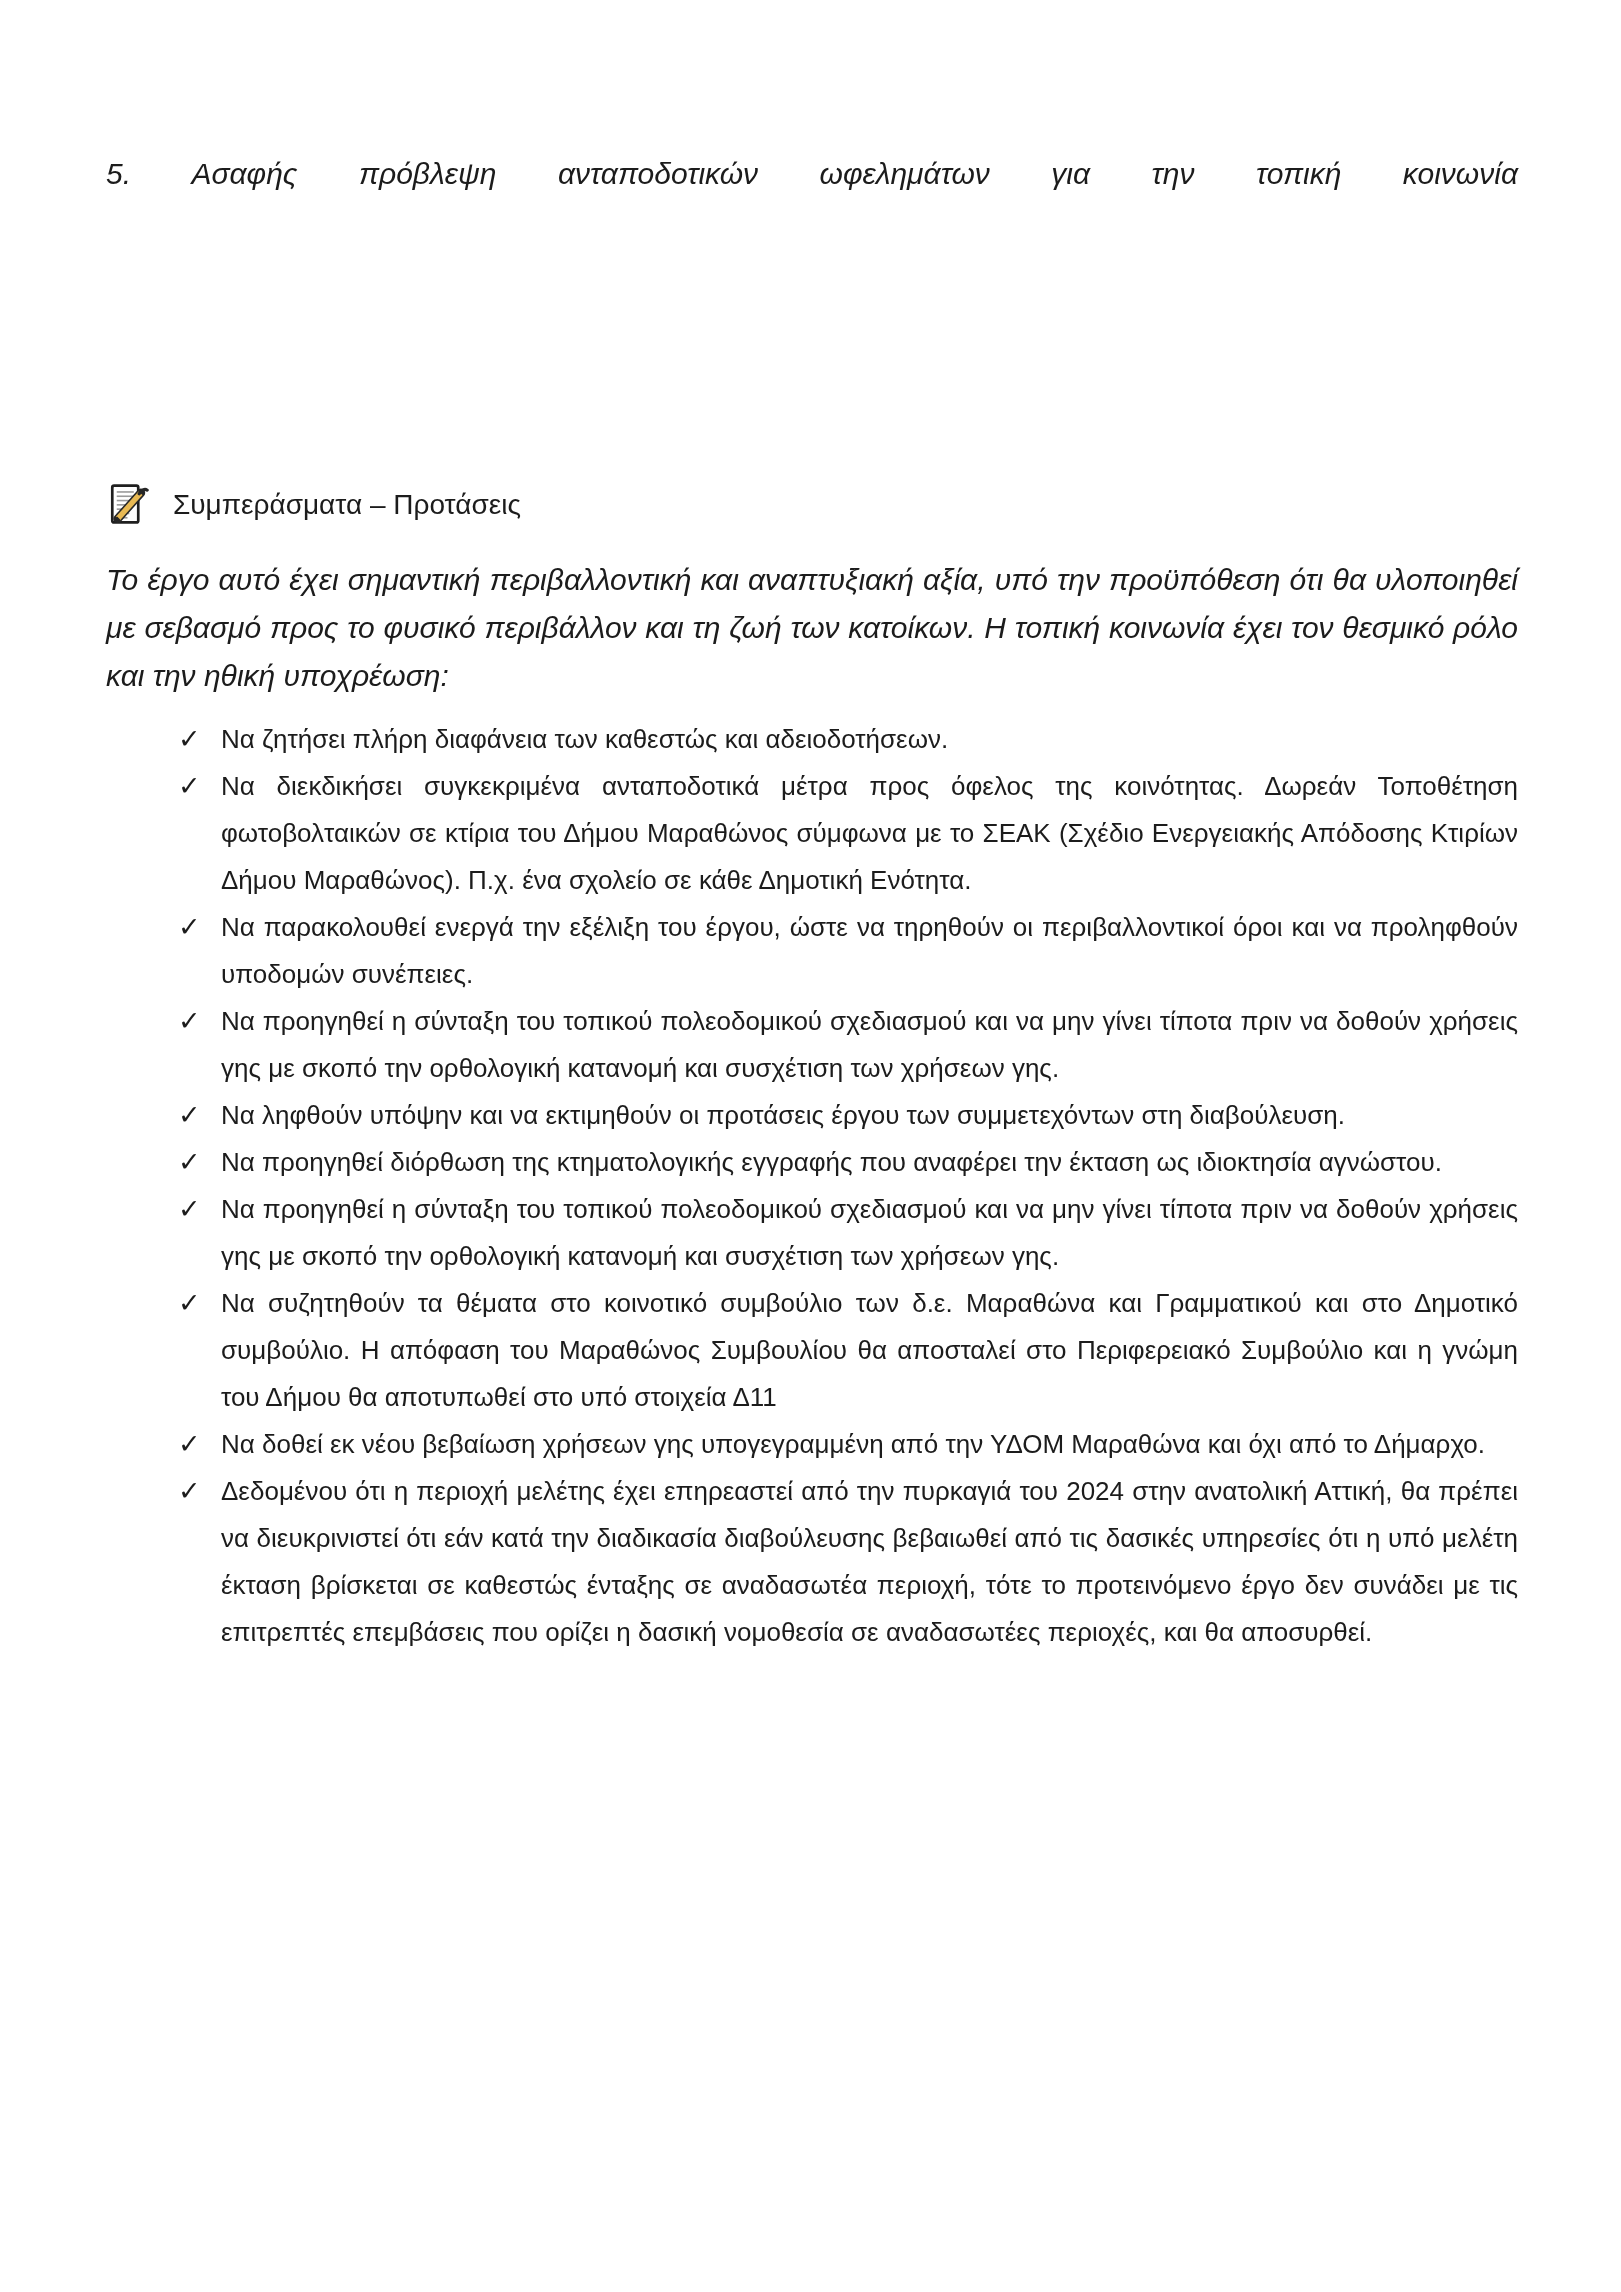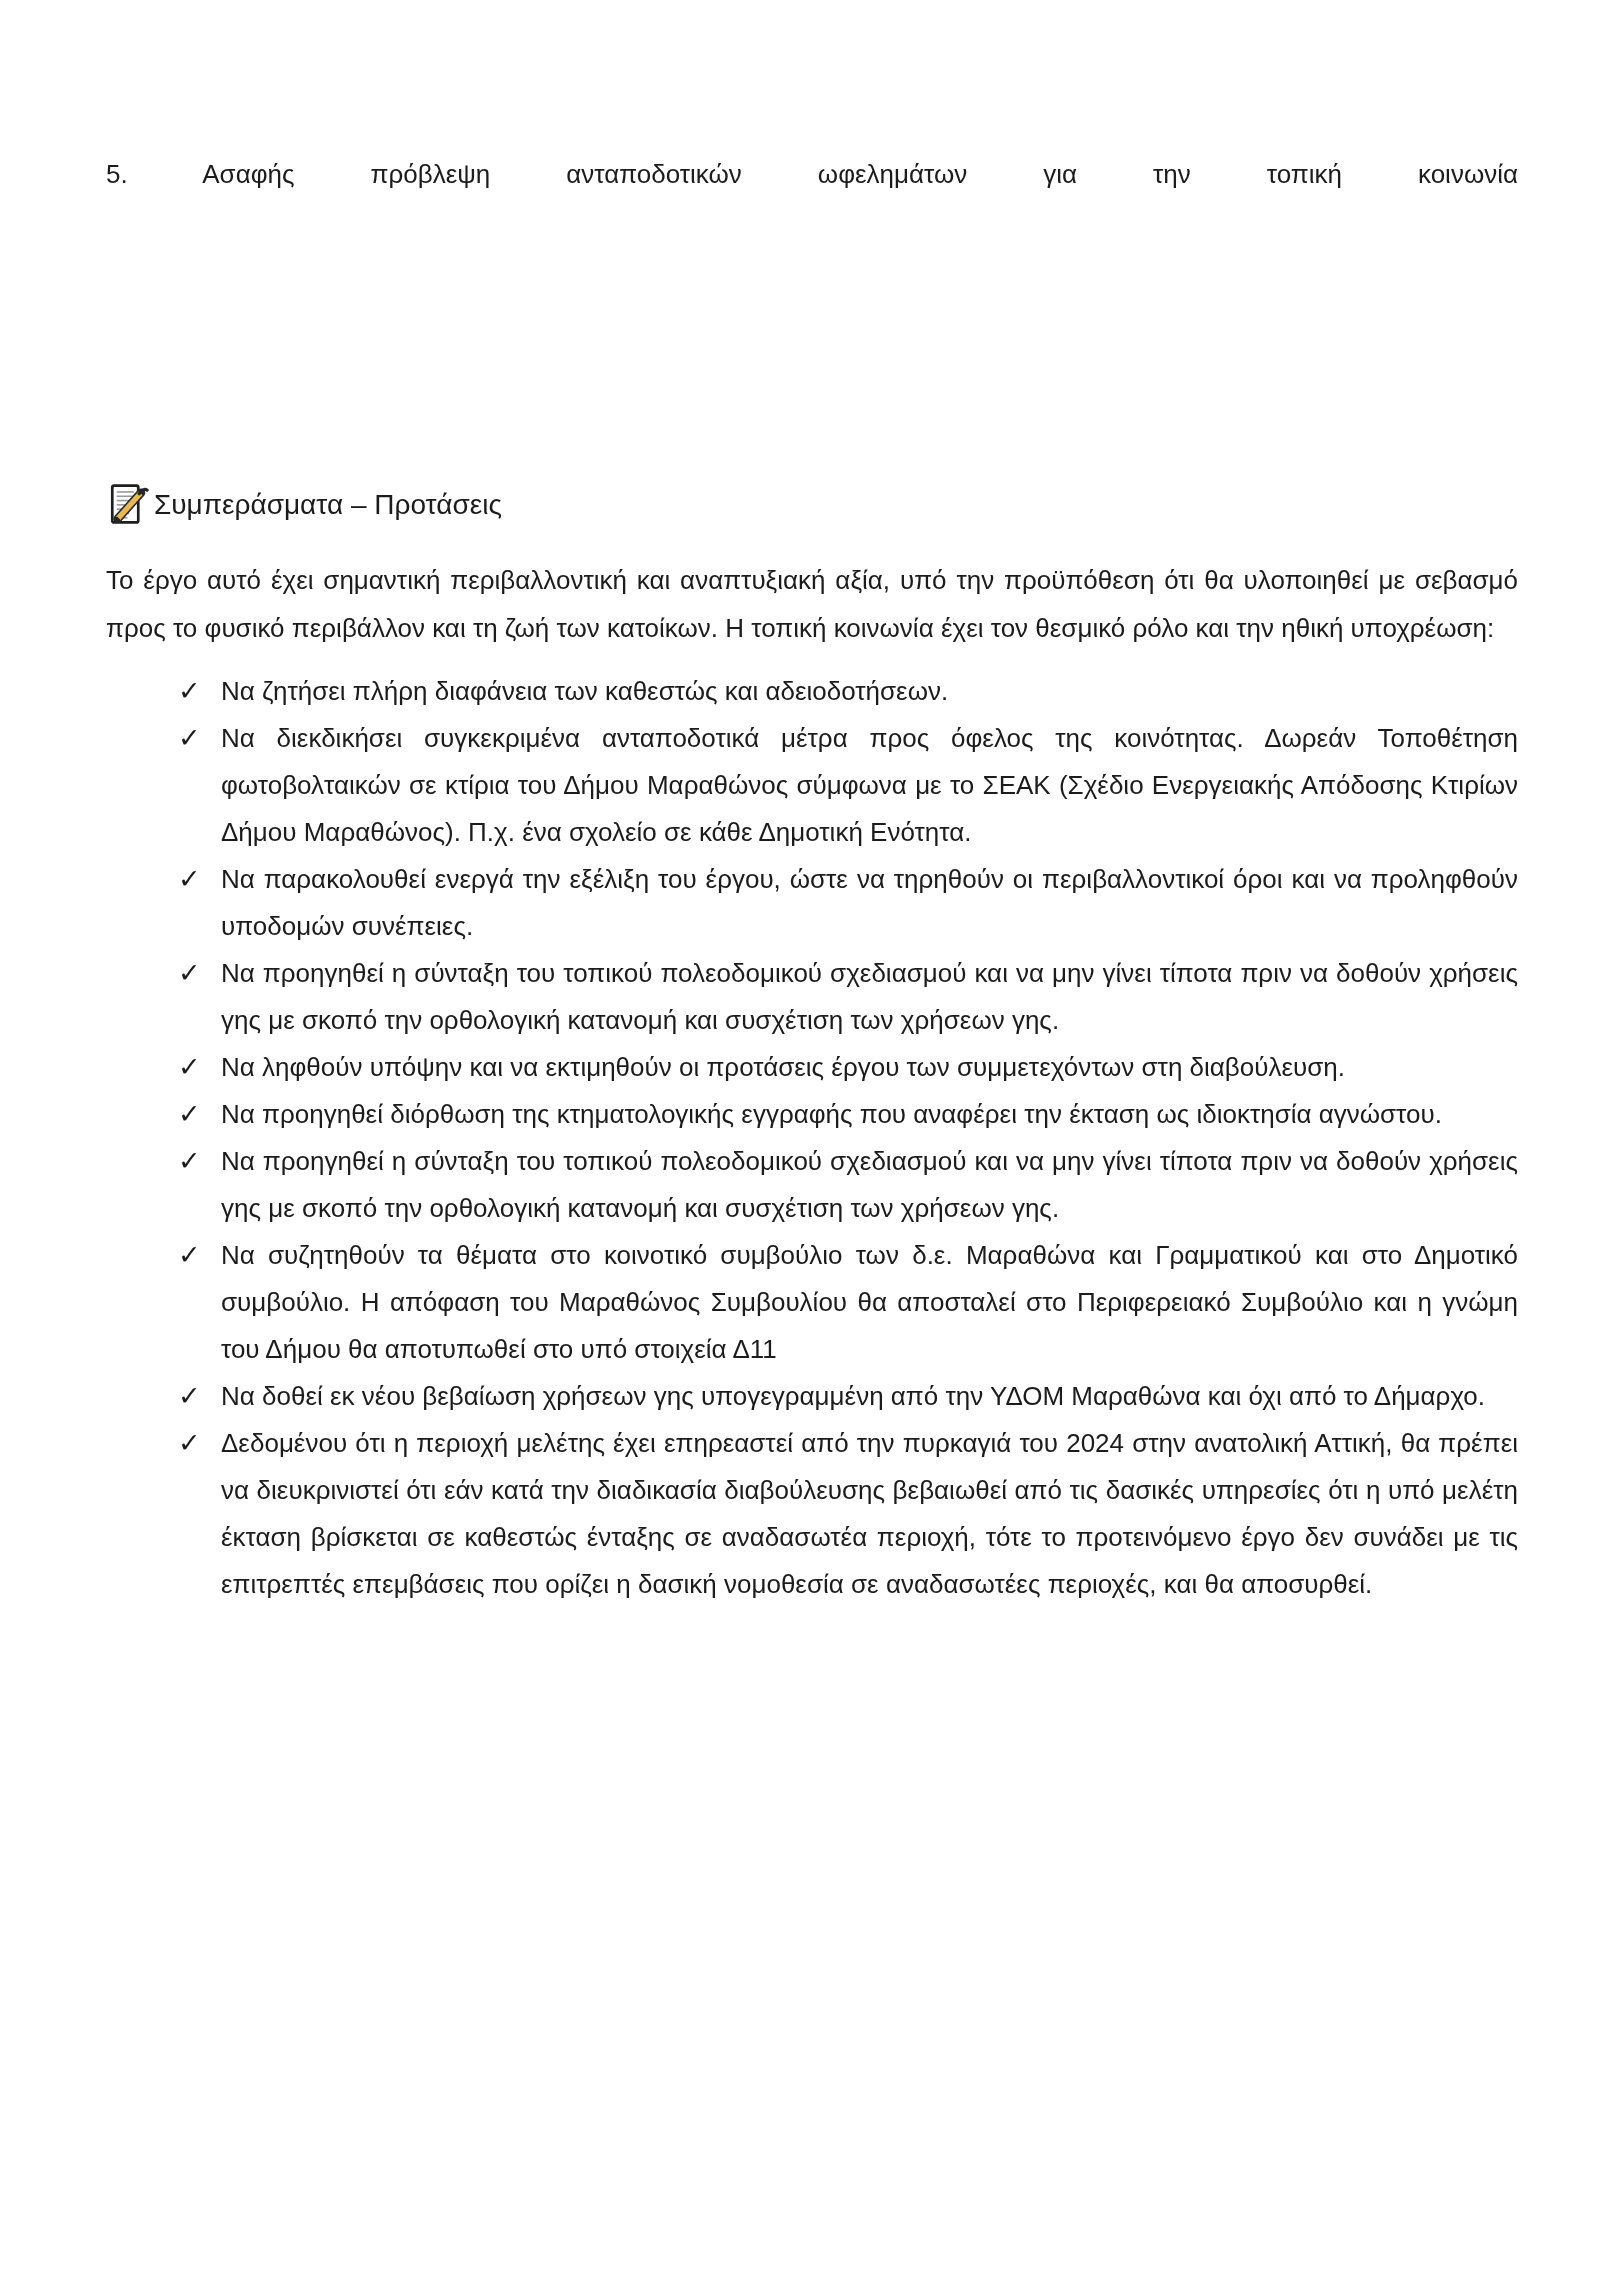--- a/index.html
+++ b/index.html
@@ -13,33 +13,34 @@
     height: 2293px;
     box-sizing: border-box;
     background: #ffffff;
     padding: 150px 103px 0 106px;
     font-family: "Liberation Sans", "DejaVu Sans", sans-serif;
     color: #1c1c1c;
     overflow: hidden;
   }
   .p {
     margin: 0;
-    font-size: 26px;
+    font-size: 30px;
     line-height: 48px;
     text-align: justify;
+    font-style: italic;
   }
   .first-line {
     display: block;
     text-align: justify;
     text-align-last: justify;
   }
   .section-heading {
     display: flex;
     align-items: center;
-    gap: 5px;
+    gap: 24px;
     margin: 285px 0 0 0;
     font-size: 28px;
     font-weight: 400;
     line-height: 43px;
   }
   .memo-icon {
     display: inline-flex;
     width: 43px;
     height: 43px;
     flex: 0 0 auto;

